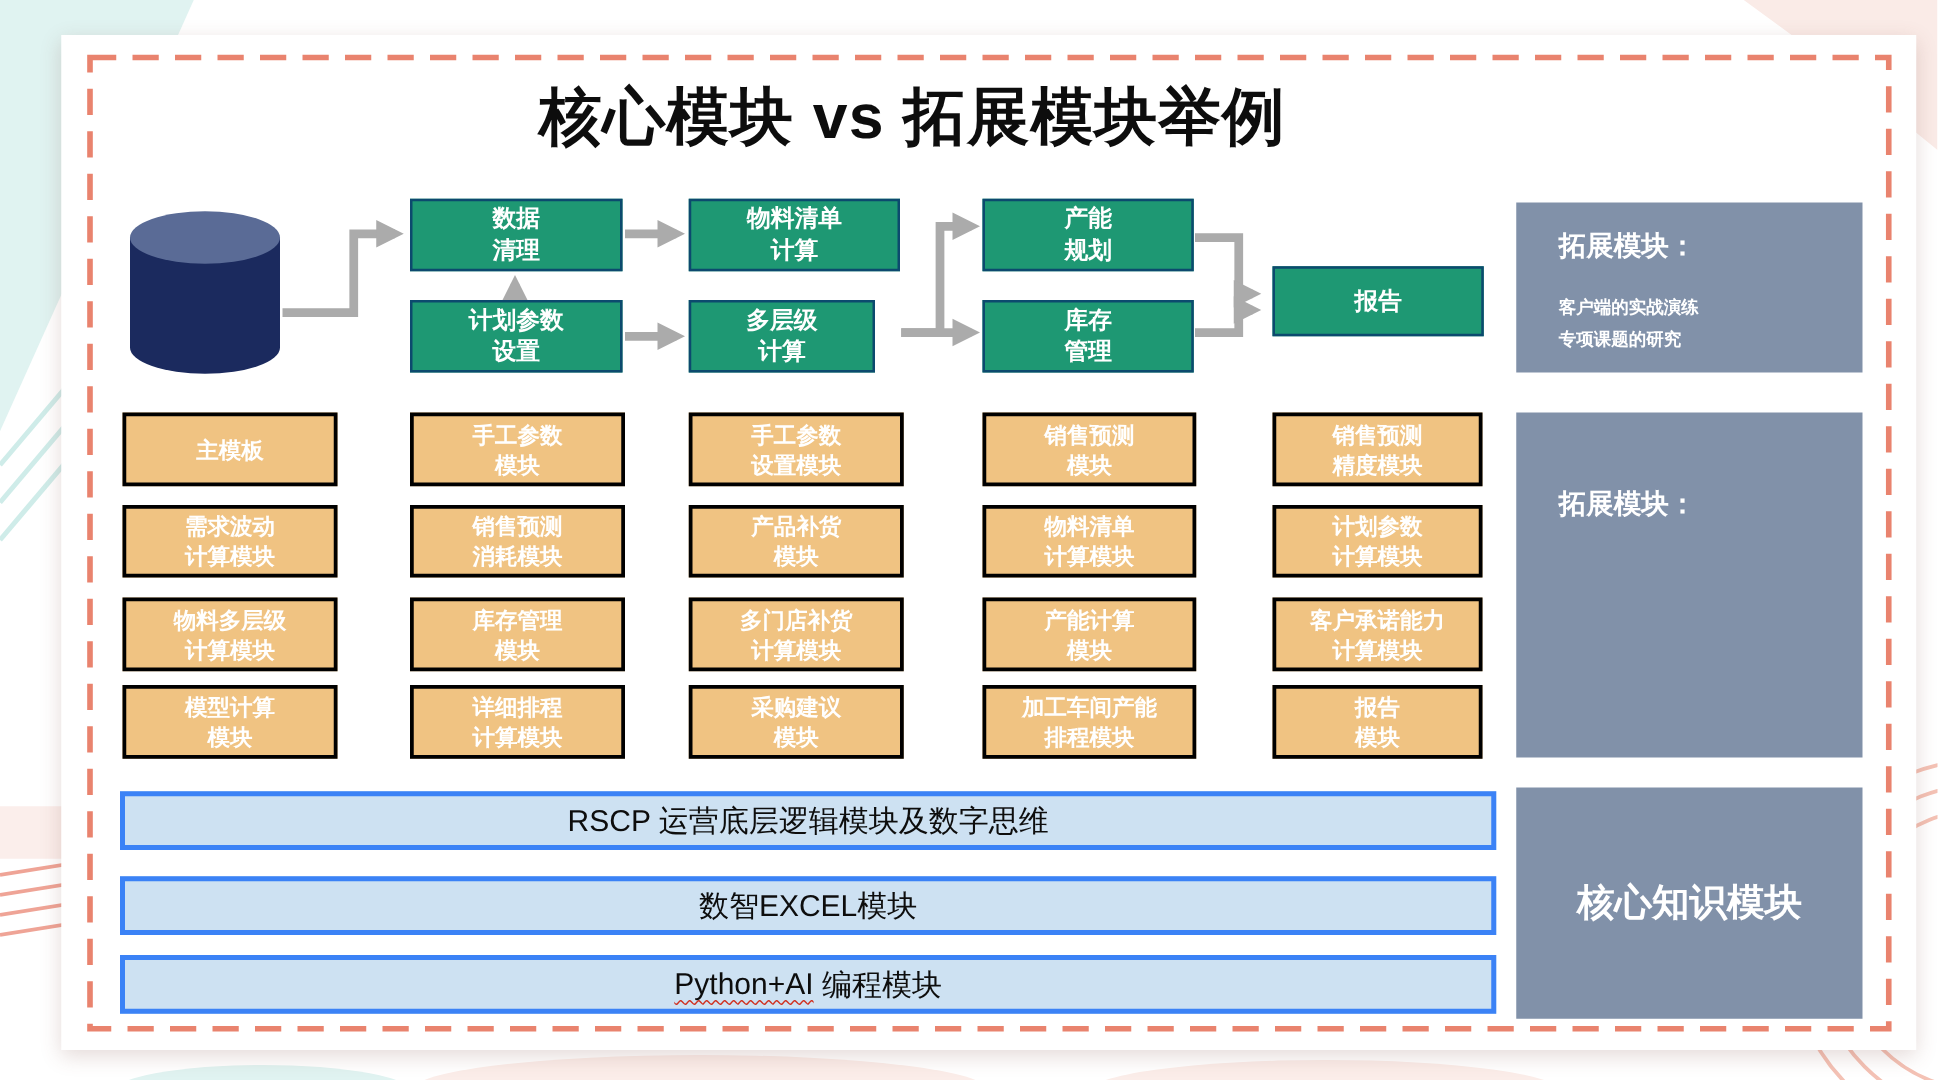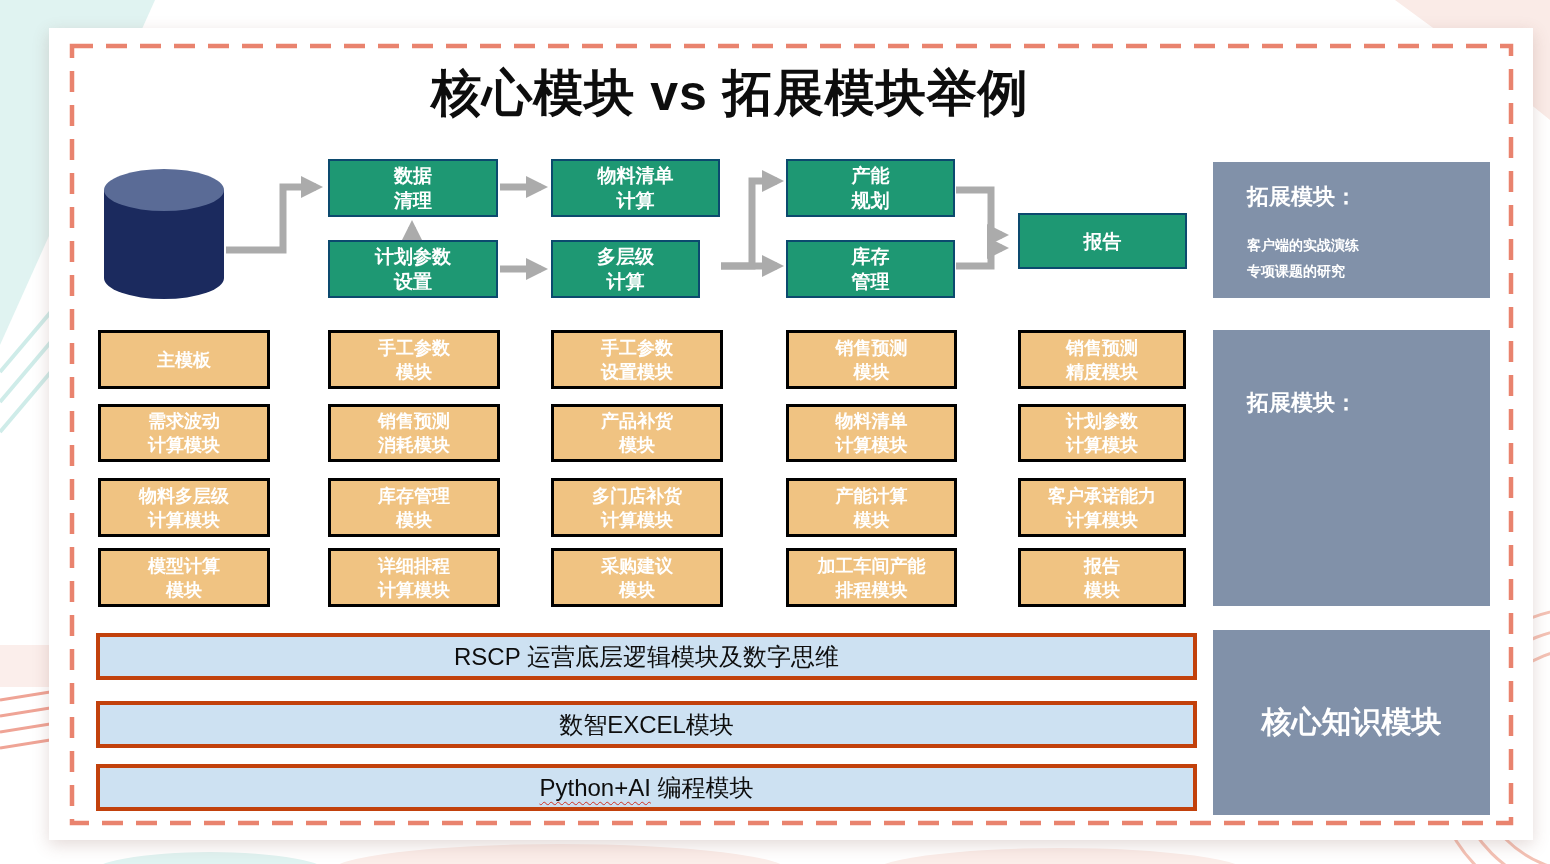--- a/index.html
+++ b/index.html
@@ -47,21 +47,21 @@
     background:#8191A9;color:#fff;box-sizing:border-box;
     left:1213px;width:277px;
   }
   .panel-heading{position:absolute;left:34px;font-size:22px;font-weight:bold;}
   .panel-body{position:absolute;left:34px;font-size:14px;font-weight:bold;line-height:26px;white-space:pre-line;}
   .panel-center{display:flex;align-items:center;justify-content:center;
     font-size:30px;font-weight:bold;text-align:center;}
   
   .bar{
     left:96px;width:1101px;height:47px;
-    background:#CDE1F2;border:4px solid #c2410c;box-sizing:border-box;
+    background:#CDE1F2;border:4px solid #3b82f6;box-sizing:border-box;
     display:flex;align-items:center;justify-content:center;
     color:#0d0d0d;font-size:24px;
   }
   .squiggle{
     text-decoration-line:underline;
     text-decoration-style:wavy;
     text-decoration-color:#d03020;
     text-decoration-thickness:1px;
     text-underline-offset:5px;
   }

